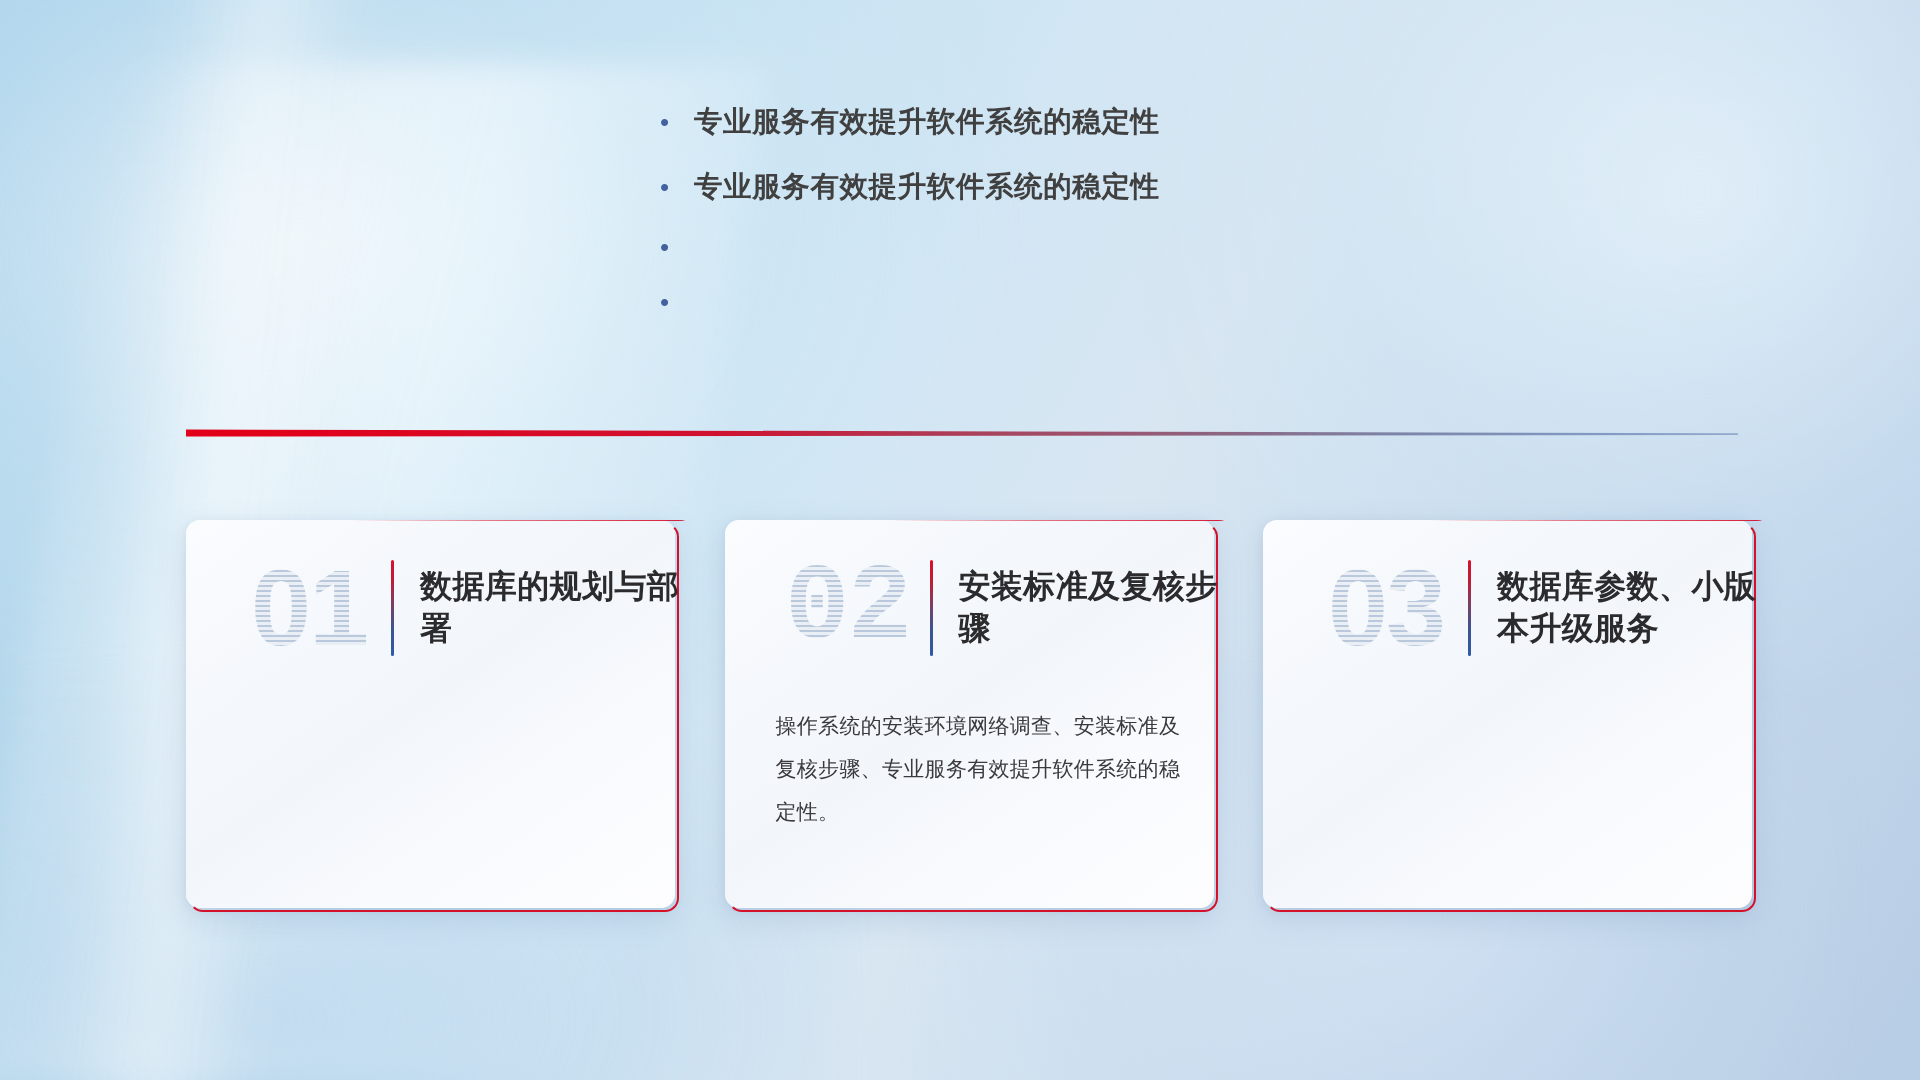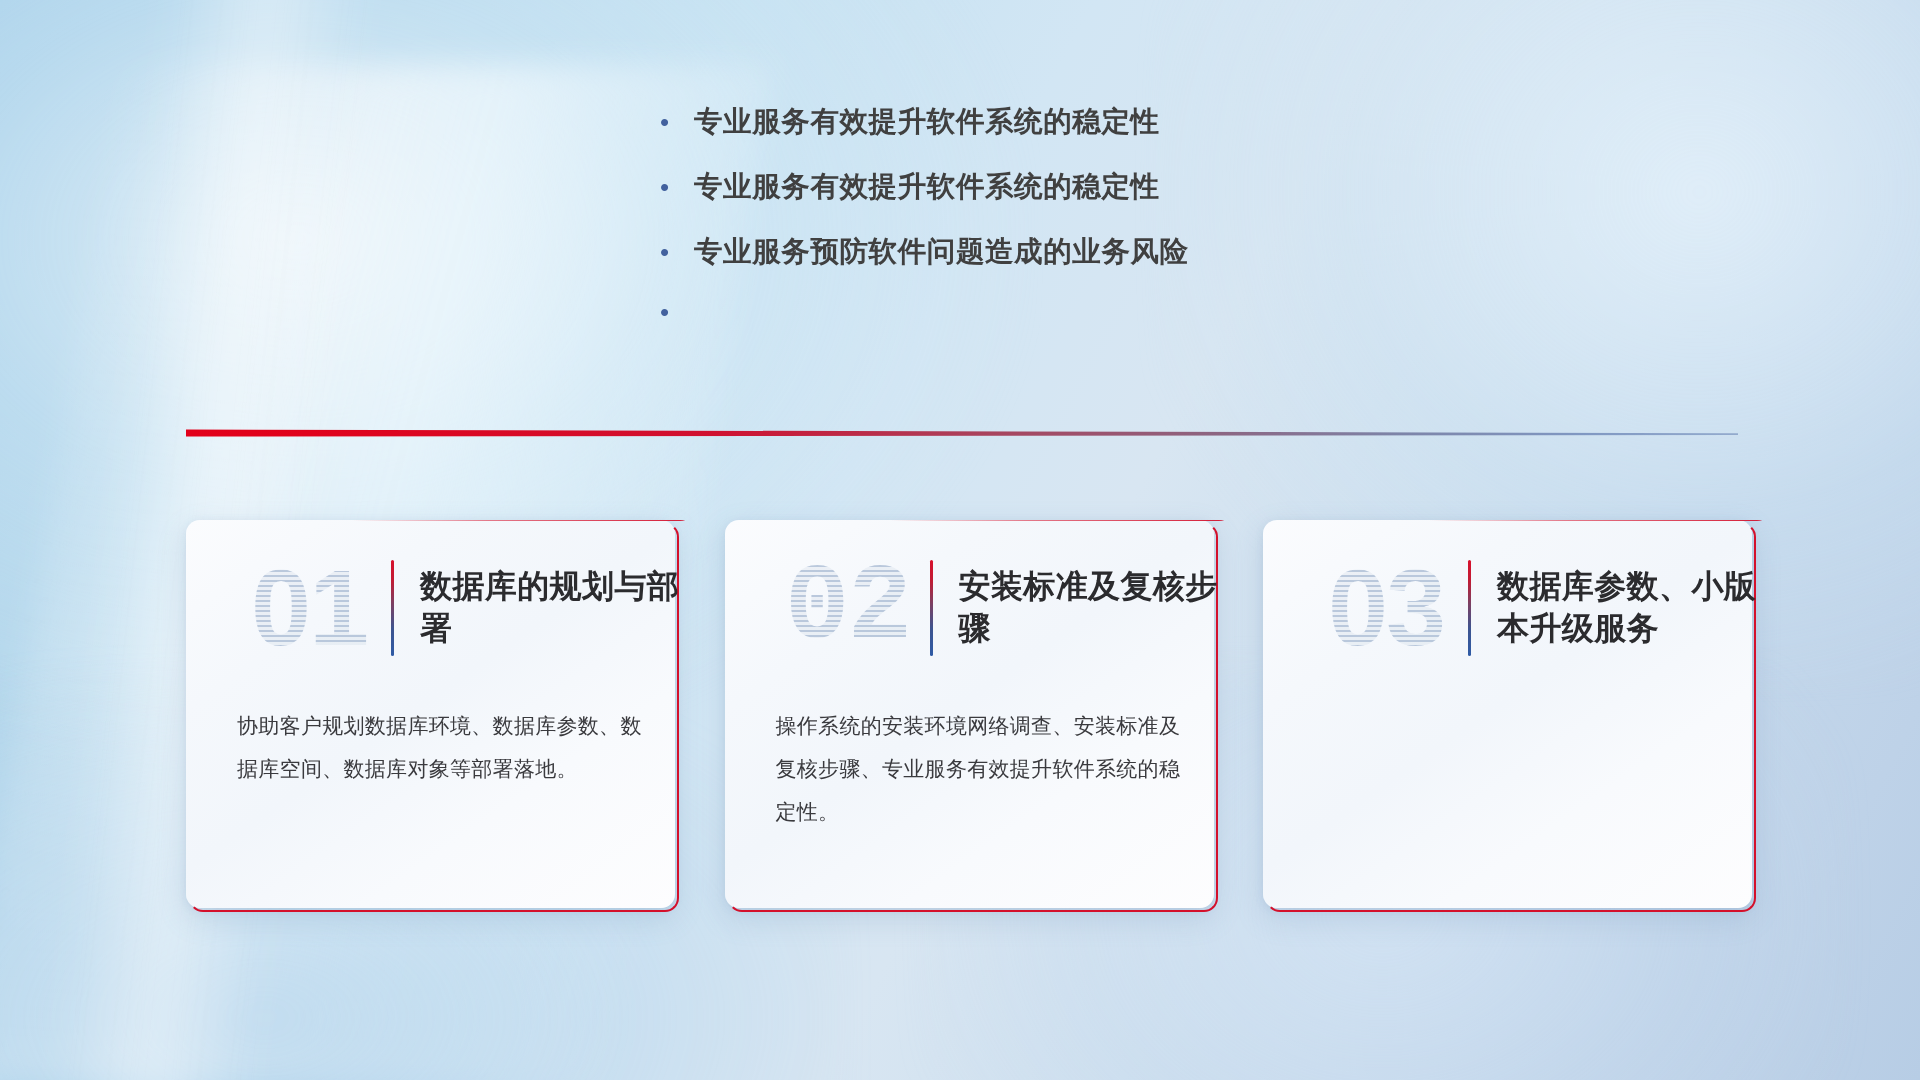--- a/index.html
+++ b/index.html
@@ -307,21 +307,20 @@
       <span class="bullet-text">专业服务有效提升软件系统的稳定性</span>
     </div>
 
     <div class="bullet-row">
       <span class="bullet-dot">•</span>
       <span class="bullet-text">专业服务有效提升软件系统的稳定性</span>
     </div>
 
     <div class="bullet-row">
       <span class="bullet-dot">•</span>
-      <span class="bullet-text">专业服务预防软件问题造成的业务风险</span>
     </div>
 
     <div class="bullet-row">
       <span class="bullet-dot">•</span>
     </div>
 
   </div>
 
   <div class="divider-wrap">
     <svg viewBox="0 0 1552 22" preserveAspectRatio="none">
@@ -348,21 +347,20 @@
       <div class="card-inner">
         <div class="card-top-accent"></div>
         <div class="card-head">
           <div style="position:relative;width:152px;height:116px;flex:0 0 auto;">
             <div class="card-num-ghost">01</div>
             <div class="card-num">01</div>
           </div>
           <div class="card-rule"></div>
           <div class="card-title">数据库的规划与部署</div>
         </div>
-        <div class="card-body">协助客户规划数据库环境、数据库参数、数据库空间、数据库对象等部署落地。</div>
       </div>
     </div>
 
     <div class="card">
       <div class="card-accent"></div>
       <div class="card-inner">
         <div class="card-top-accent"></div>
         <div class="card-head">
           <div style="position:relative;width:152px;height:116px;flex:0 0 auto;font-family:Liberation Mono, monospace;">
             <div class="card-num-ghost">02</div>

